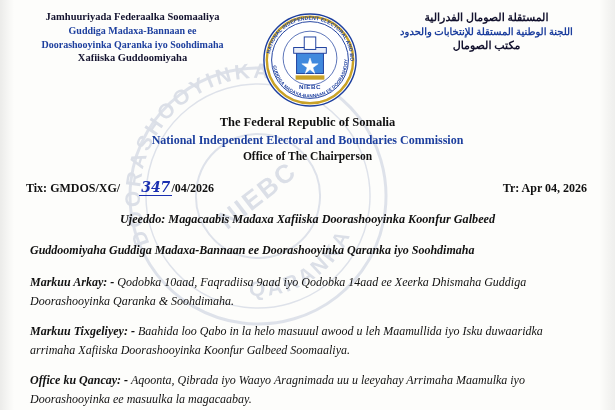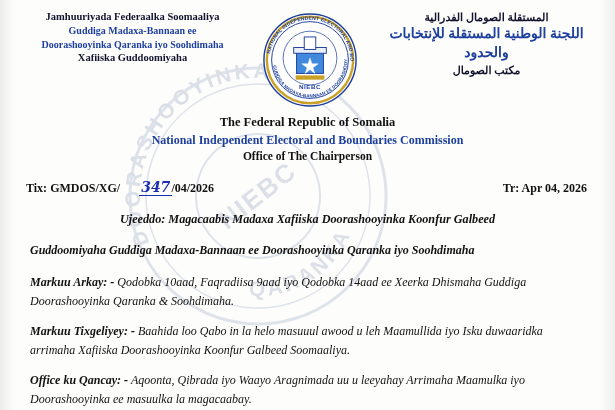--- a/index.html
+++ b/index.html
@@ -84,21 +84,21 @@
     color: #13122e;
   }
   .hdr-line.blue {
     color: #1d3f9e;
     font-size: 10px;
   }
   .hdr-line.ar {
     font-size: 11px;
   }
   .hdr-line.ar-blue {
-    font-size: 14px;
+    font-size: 10px;
     color: #1d3f9e;
   }
 
   
   .crest-wrap {
     position: relative;
     width: 108px;
     display: flex;
     justify-content: center;
     padding-top: 2px;

